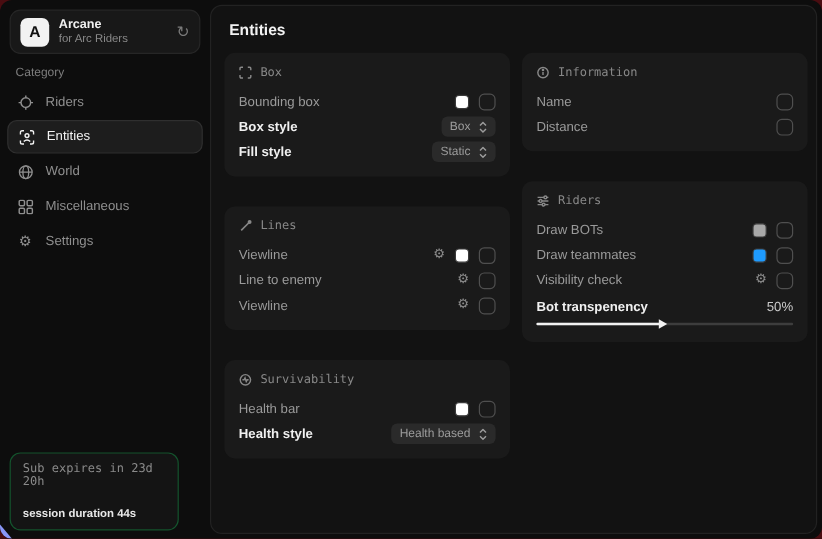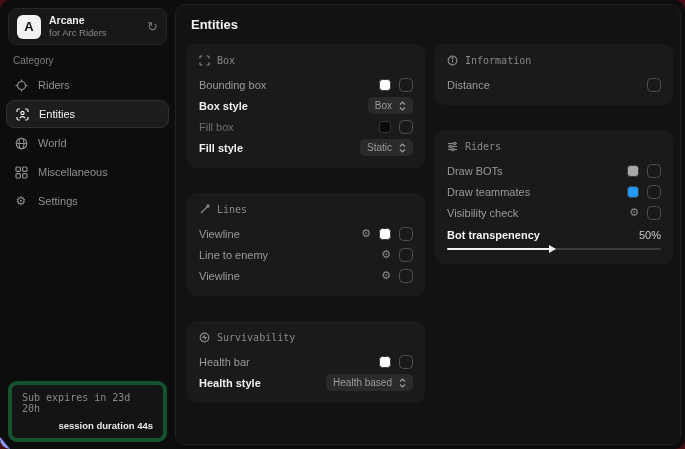--- a/index.html
+++ b/index.html
@@ -36,26 +36,26 @@
     display:flex;align-items:center;gap:10px;height:28px;margin:1px 6px;
     padding:0 8px;border-radius:8px;color:#8f8f8f;font-size:11px;cursor:pointer;
   }
   .nav-item.selected{
     background:#1d1d1d;border:1px solid #2f2f2f;color:#f2f2f2;height:26px;
   }
   .nav-icon{width:14px;height:14px;display:flex;align-items:center;justify-content:center;
     color:inherit;font-size:12px;flex:0 0 auto;}
   .nav-icon svg{display:block;}
   .footer-card{
-    position:absolute;left:8px;bottom:7px;width:159px;box-sizing:border-box;
-    background:#141414;border:4px solid #14532d;border-radius:9px;
+    position:absolute;left:8px;bottom:7px;width:141px;box-sizing:border-box;
+    background:#141414;border:1px solid #14532d;border-radius:9px;
     padding:7px 10px;
   }
   .footer-expiry{color:#8a8a8a;font-size:10px;font-family:"DejaVu Sans Mono",monospace;}
-  .footer-session{color:#e8e8e8;font-size:9.5px;font-weight:bold;margin-top:6px;text-align:right;}
+  .footer-session{color:#e8e8e8;font-size:9.5px;font-weight:bold;margin-top:16px;}
   .cursor{
     position:absolute;left:0;bottom:0;width:0;height:0;z-index:5;
     border-bottom:12px solid #8a97f8;border-right:10px solid transparent;
   }
   
   .main{
     position:absolute;left:175px;top:4px;right:4px;bottom:4px;
     background:#121212;border:1px solid #222;border-radius:10px;
     box-sizing:border-box;padding:10px 11px;
   }
@@ -211,27 +211,20 @@
               <span>Box</span>
               <span class="updown">
                 <svg width="7" height="10" viewBox="0 0 7 10" fill="none" stroke="currentColor" stroke-width="1.2">
                     <path d="M1 3.5 L3.5 1 L6 3.5"></path>
                     <path d="M1 6.5 L3.5 9 L6 6.5"></path>
                   </svg>
               </span>
             </span>
           </div>
           <div class="row">
-            <span class="row-label dim">Fill box</span>
-            <span class="controls">
-              <span class="swatch" style="background: rgb(10, 10, 10);"></span>
-              <span class="checkbox"></span>
-            </span>
-          </div>
-          <div class="row">
             <span class="row-label strong">Fill style</span>
             <span class="dropdown">
               <span>Static</span>
               <span class="updown">
                 <svg width="7" height="10" viewBox="0 0 7 10" fill="none" stroke="currentColor" stroke-width="1.2">
                     <path d="M1 3.5 L3.5 1 L6 3.5"></path>
                     <path d="M1 6.5 L3.5 9 L6 6.5"></path>
                   </svg>
               </span>
             </span>
@@ -309,20 +302,26 @@
         <div class="card">
           <div class="card-header">
             <span>
               <svg width="11" height="11" viewBox="0 0 11 11" fill="none" stroke="currentColor" stroke-width="1.2">
                 <circle cx="5.5" cy="5.5" r="4.3"></circle>
                   <line x1="5.5" y1="5" x2="5.5" y2="7.6"></line>
                   <circle cx="5.5" cy="3.3" r="0.5" fill="currentColor"></circle>
               </svg>
             </span>
             <span>Information</span>
+          </div>
+          <div class="row">
+            <span class="row-label">Name</span>
+            <span class="controls">
+              <span class="checkbox"></span>
+            </span>
           </div>
           <div class="row">
             <span class="row-label">Distance</span>
             <span class="controls">
               <span class="checkbox"></span>
             </span>
           </div>
         </div>
 
         <div class="card">

